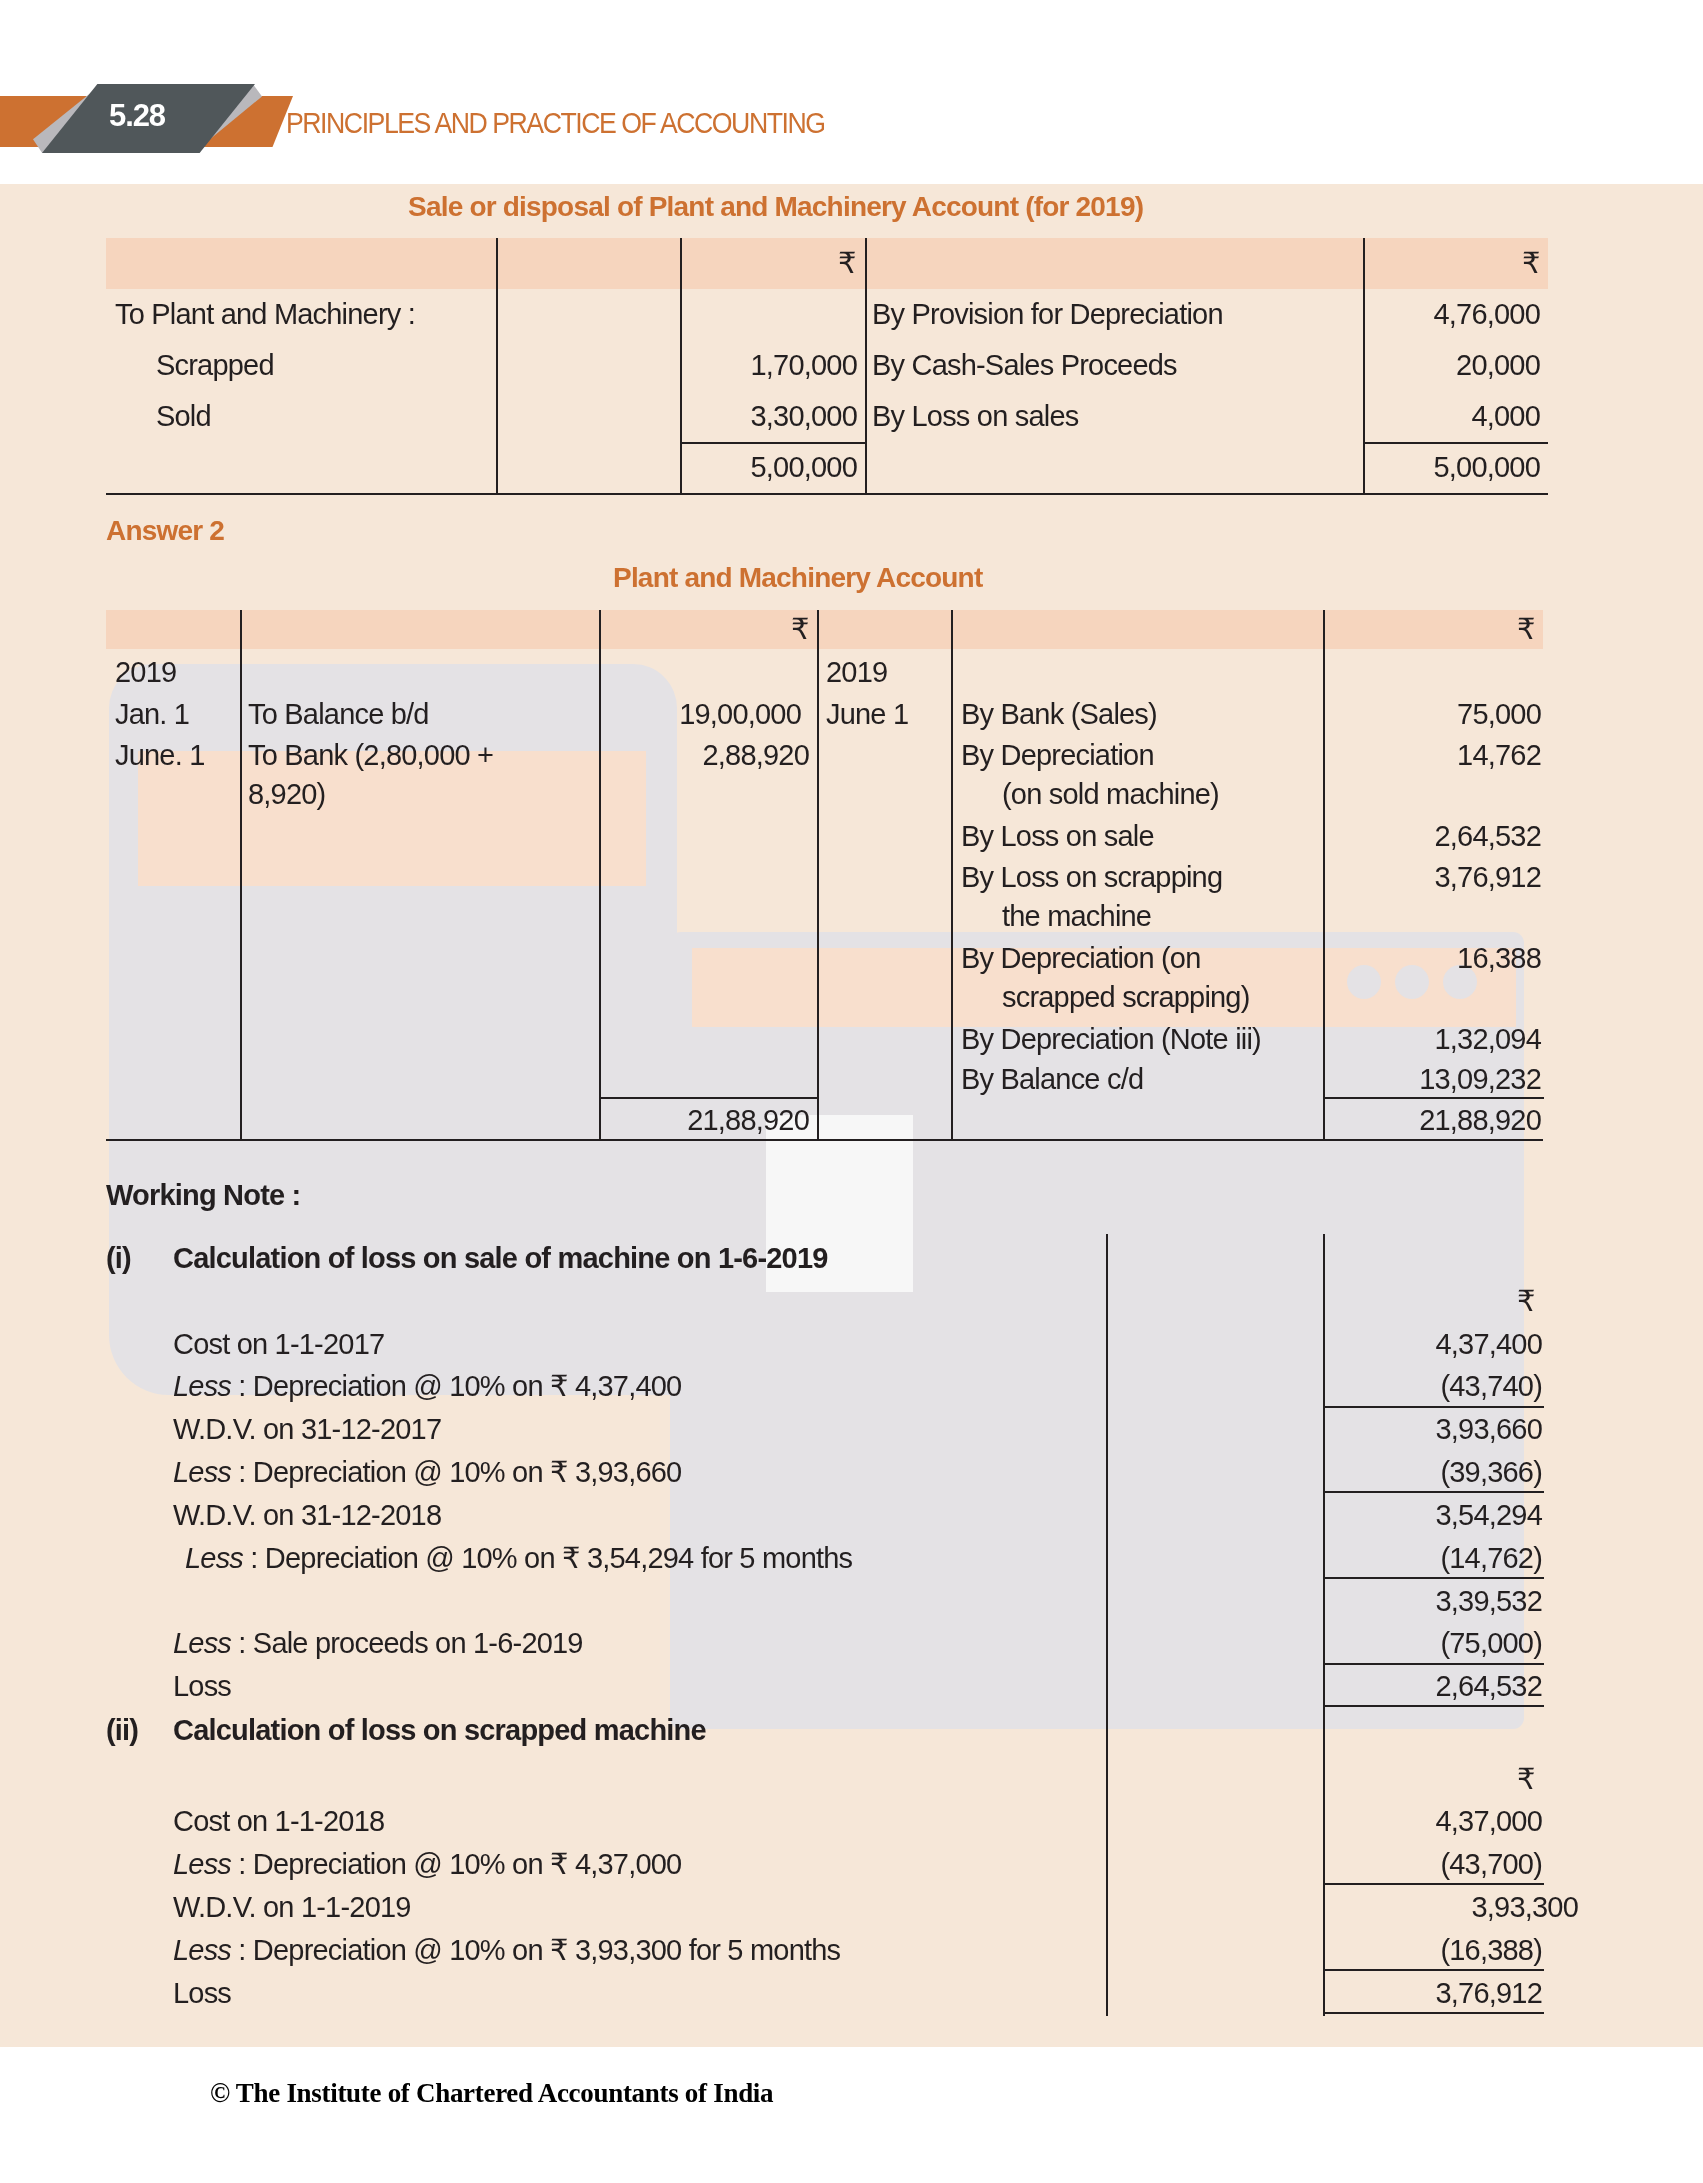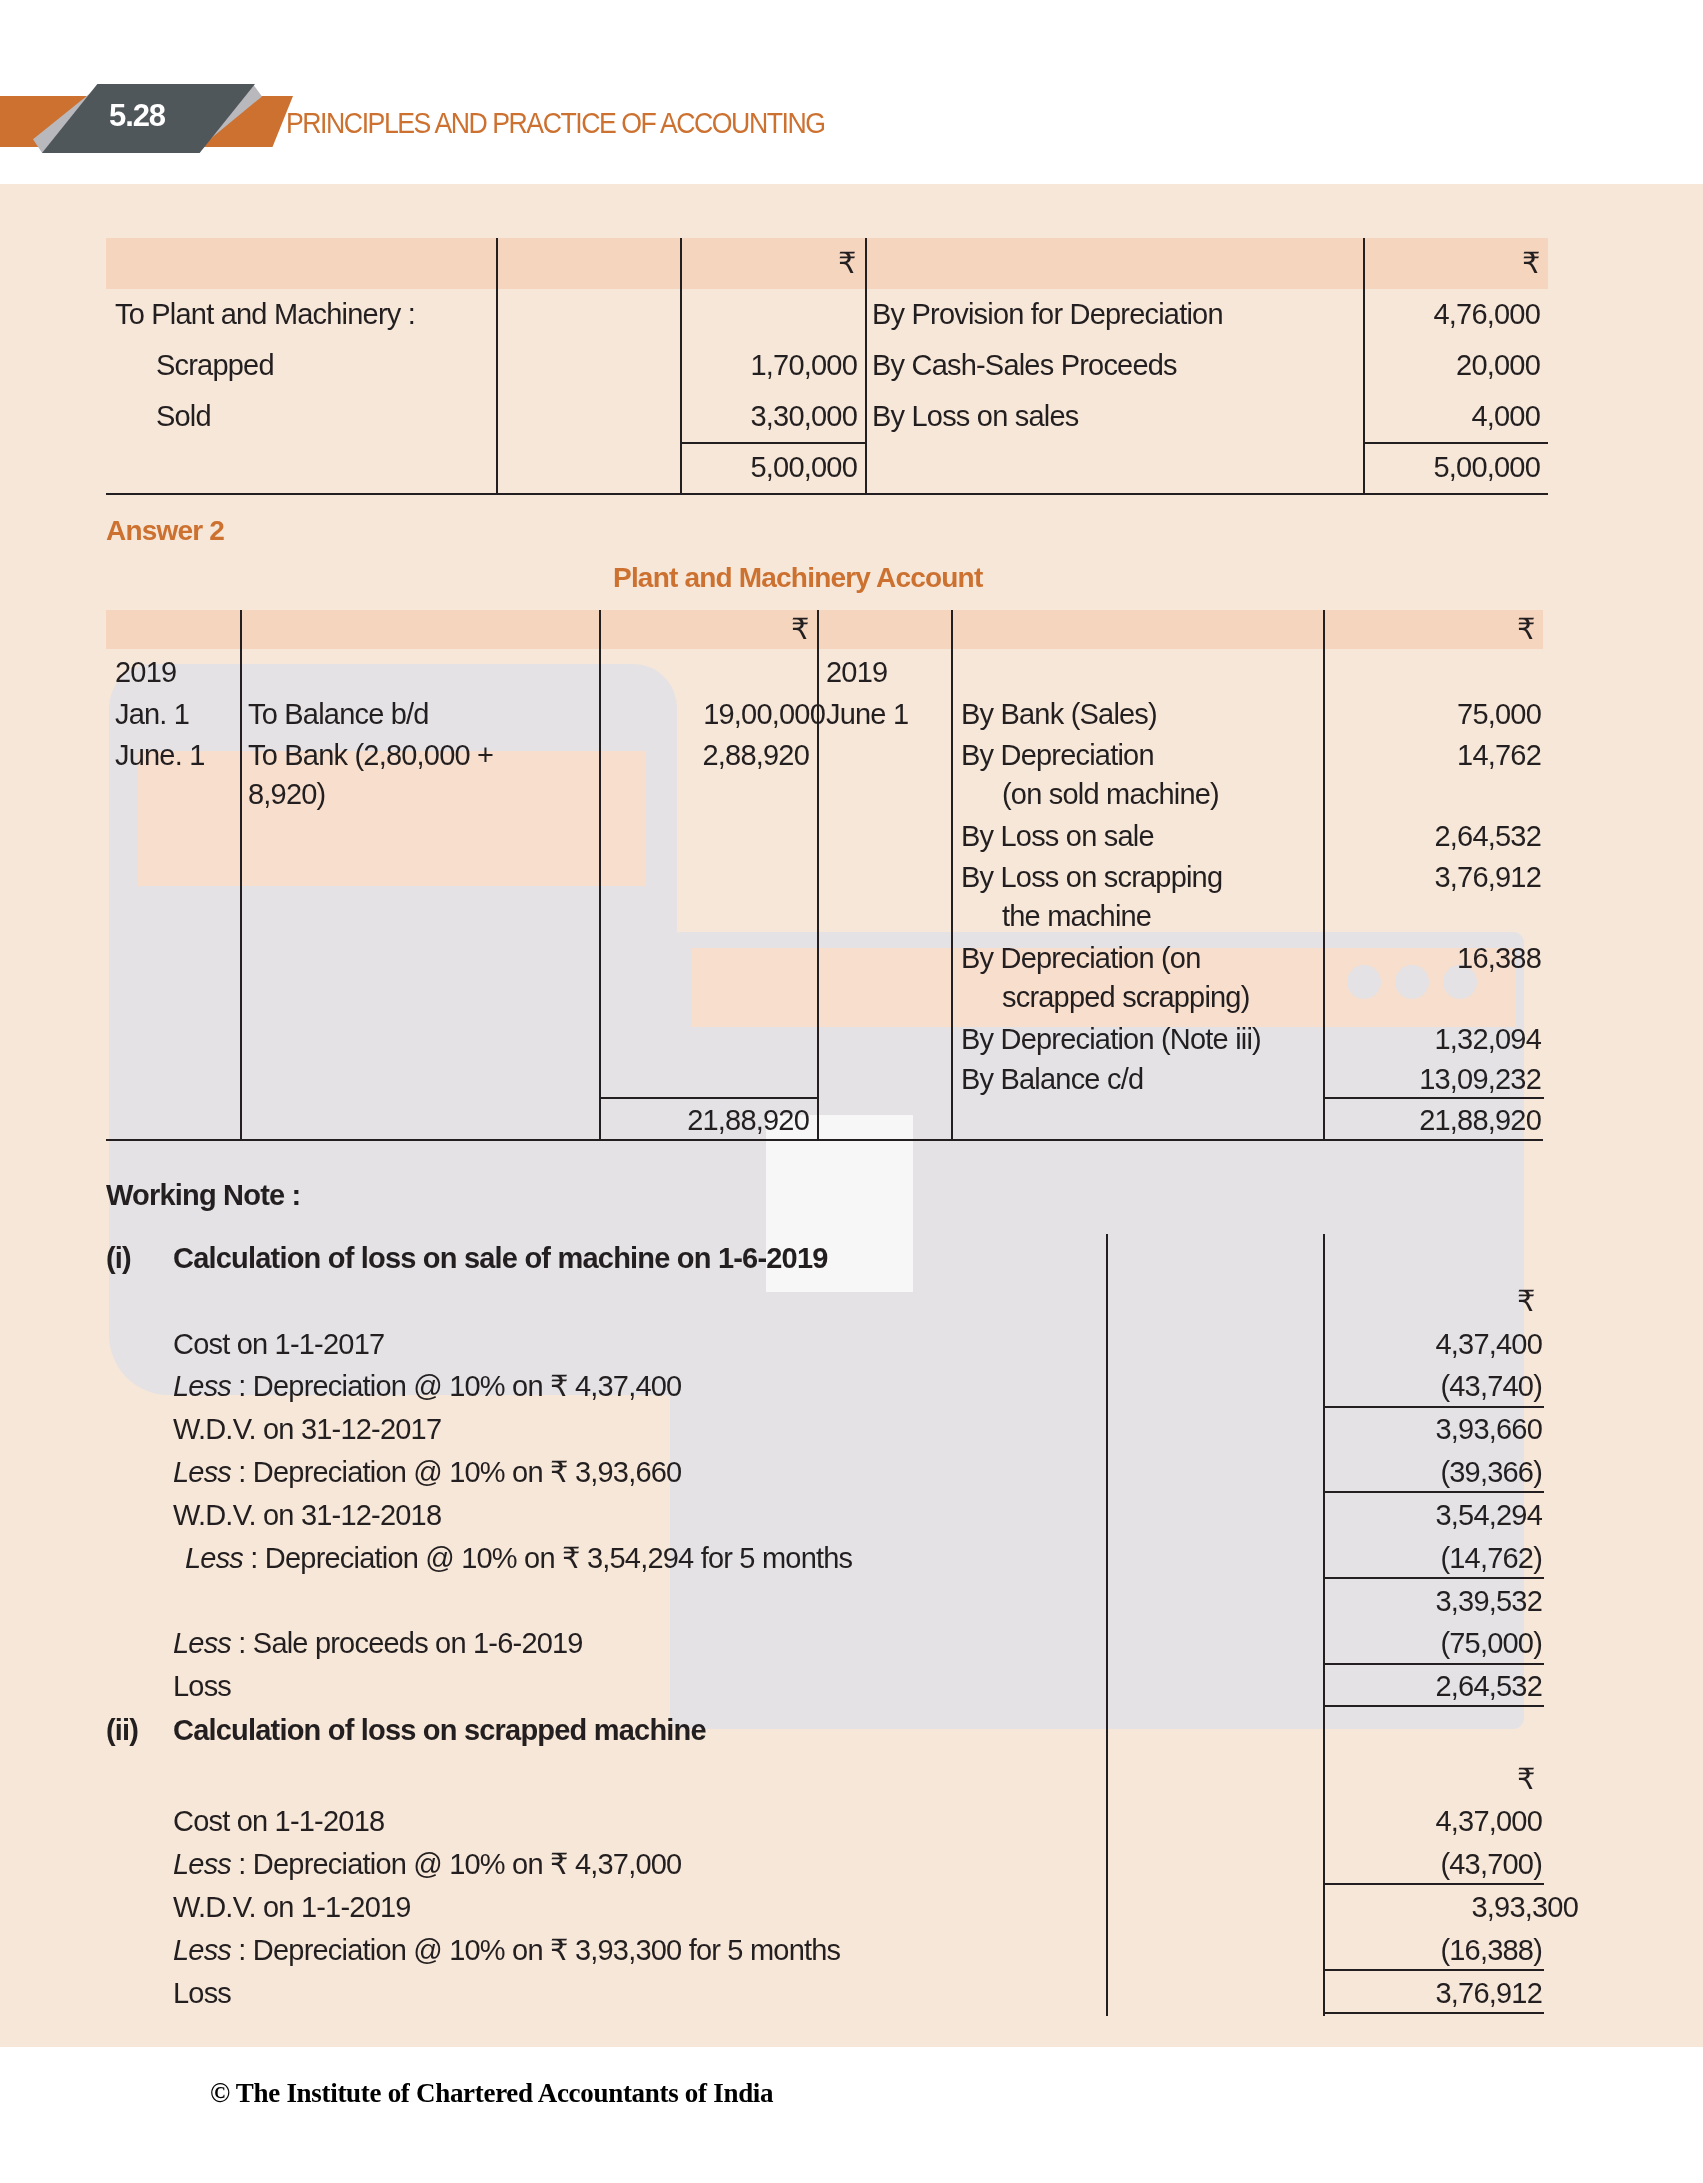--- a/index.html
+++ b/index.html
@@ -50,20 +50,21 @@
 
   <div class="wm-gray1"></div>
   <div class="wm-gray2"></div>
   <div class="wm-peach1"></div>
   <div class="wm-peach2"></div>
   <div class="wm-white"></div>
   <div class="wm-dot" style="left:1347px"></div>
   <div class="wm-dot" style="left:1395px"></div>
   <div class="wm-dot" style="left:1443px"></div>
 
+  <div class="abs orange-title" style="left:408px; top:6.5px;">Sale or disposal of Plant and Machinery Account (for 2019)</div>
 
   <div class="band" style="left:106px; top:54px; width:1442px; height:51px;"></div>
   <div class="abs txt" style="left:838px; top:65px;">₹</div>
   <div class="abs txt" style="left:1522px; top:65px;">₹</div>
 
   <div class="vline" style="left:496px; top:54px; height:257px;"></div>
   <div class="vline" style="left:680px; top:54px; height:257px;"></div>
   <div class="vline" style="left:865px; top:54px; height:257px;"></div>
   <div class="vline" style="left:1363px; top:54px; height:257px;"></div>
 
@@ -99,21 +100,21 @@
   <div class="vline" style="left:240px; top:426px; height:529px;"></div>
   <div class="vline" style="left:599px; top:426px; height:529px;"></div>
   <div class="vline" style="left:817px; top:426px; height:529px;"></div>
   <div class="vline" style="left:951px; top:426px; height:529px;"></div>
   <div class="vline" style="left:1323px; top:426px; height:529px;"></div>
 
   <div>
     <div class="abs txt" style="left:115px; top:474px;">2019</div>
     <div class="abs txt" style="left:115px; top:516px;">Jan. 1</div>
     <div class="abs txt" style="left:248px; top:516px;">To Balance b/d</div>
-    <div class="abs txt num" style="left:616px; width:209px; top:516px;">19,00,000</div>
+    <div class="abs txt num" style="left:592px; width:209px; top:516px;">19,00,000</div>
     <div class="abs txt" style="left:115px; top:557px;">June. 1</div>
     <div class="abs txt" style="left:248px; top:557px;">To Bank (2,80,000 +</div>
     <div class="abs txt" style="left:248px; top:596px;">8,920)</div>
     <div class="abs txt num" style="left:600px; width:209px; top:557px;">2,88,920</div>
     <div class="hline" style="left:599px; top:913px; width:219px;"></div>
     <div class="abs txt num" style="left:600px; width:209px; top:922px;">21,88,920</div>
   </div>
 
   <div>
     <div class="abs txt" style="left:826px; top:474px;">2019</div>

